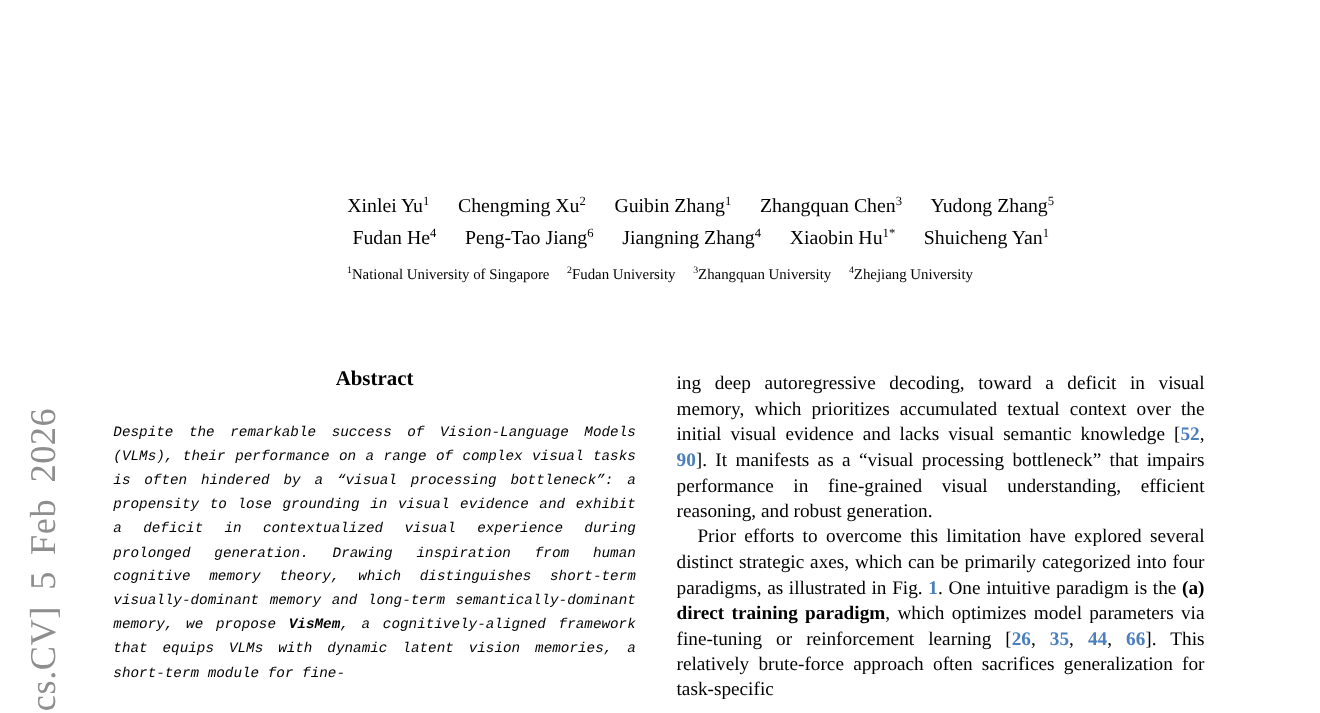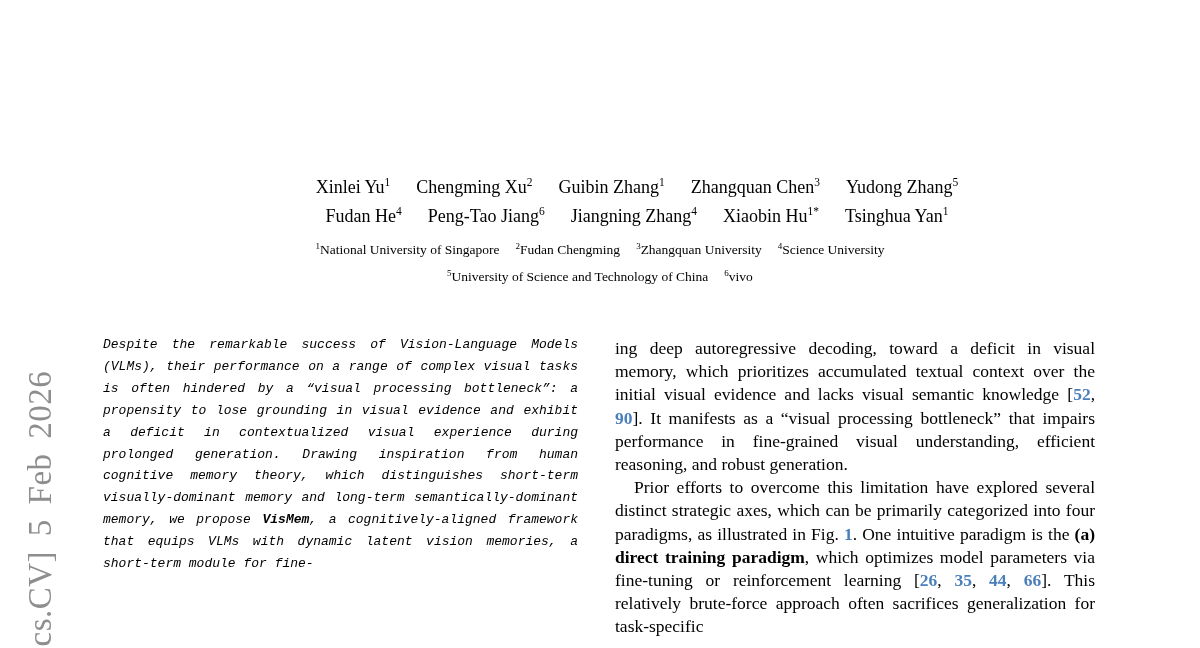--- a/index.html
+++ b/index.html
@@ -66,29 +66,29 @@
 </head>
 <body>
 
 <div class="page">
 
   <div class="watermark">[cs.CV] 5 Feb 2026</div>
 
 
   <div class="authors">
     <div><span class="author"><span>Xinlei Yu</span><sup>1</sup></span><span class="author"><span>Chengming Xu</span><sup>2</sup></span><span class="author"><span>Guibin Zhang</span><sup>1</sup></span><span class="author"><span>Zhangquan Chen</span><sup>3</sup></span><span class="author"><span>Yudong Zhang</span><sup>5</sup></span></div>
-    <div><span class="author"><span>Fudan He</span><sup>4</sup></span><span class="author"><span>Peng-Tao Jiang</span><sup>6</sup></span><span class="author"><span>Jiangning Zhang</span><sup>4</sup></span><span class="author"><span>Xiaobin Hu</span><sup>1*</sup></span><span class="author"><span>Tsinghua Yan</span><sup>1</sup></span></div>
+    <div><span class="author"><span>Fudan He</span><sup>4</sup></span><span class="author"><span>Peng-Tao Jiang</span><sup>6</sup></span><span class="author"><span>Jiangning Zhang</span><sup>4</sup></span><span class="author"><span>Xiaobin Hu</span><sup>1*</sup></span><span class="author"><span>Shuicheng Yan</span><sup>1</sup></span></div>
   </div>
 
   <div class="affils">
-    <div><span class="affil"><sup>1</sup><span>National University of Singapore</span></span><span class="affil"><sup>2</sup><span>Fudan Chengming</span></span><span class="affil"><sup>3</sup><span>Zhangquan University</span></span><span class="affil"><sup>4</sup><span>Science University</span></span></div>
-    <div><span class="affil"><sup>5</sup><span>University of Science and Technology of China</span></span><span class="affil"><sup>6</sup><span>vivo</span></span></div>
+    <div><span class="affil"><sup>1</sup><span>National University of Singapore</span></span><span class="affil"><sup>2</sup><span>Fudan University</span></span><span class="affil"><sup>3</sup><span>Zhangquan University</span></span><span class="affil"><sup>4</sup><span>Zhejiang University</span></span></div>
   </div>
 
   <div class="col-left">
+    <div class="abstract-heading">Abstract</div>
     <p class="abstract-text"><span>Despite the remarkable success of Vision-Language Models (VLMs), their performance on a range of complex visual tasks is often hindered by a “visual processing bottleneck”: a propensity to lose grounding in visual evidence and exhibit a deficit in contextualized visual experience during prolonged generation. Drawing inspiration from human cognitive memory theory, which distinguishes short-term visually-dominant memory and long-term semantically-dominant memory, we propose </span><span class="b">VisMem</span><span>, a cognitively-aligned framework that equips VLMs with dynamic latent vision memories, a short-term module for fine-</span></p>
   </div>
 
   <div class="col-right">
     <p><span>ing deep autoregressive decoding, toward a deficit in visual memory, which prioritizes accumulated textual context over the initial visual evidence and lacks visual semantic knowledge [</span><span class="link">52</span><span>, </span><span class="link">90</span><span>]. It manifests as a “visual processing bottleneck” that impairs performance in fine-grained visual understanding, efficient reasoning, and robust generation.</span></p>
     <p class="indent"><span>Prior efforts to overcome this limitation have explored several distinct strategic axes, which can be primarily categorized into four paradigms, as illustrated in Fig. </span><span class="link">1</span><span>. One intuitive paradigm is the </span><span class="b">(a) direct training paradigm</span><span>, which optimizes model parameters via fine-tuning or reinforcement learning [</span><span class="link">26</span><span>, </span><span class="link">35</span><span>, </span><span class="link">44</span><span>, </span><span class="link">66</span><span>]. This relatively brute-force approach often sacrifices generalization for task-specific</span></p>
   </div>
 
 </div>
 

